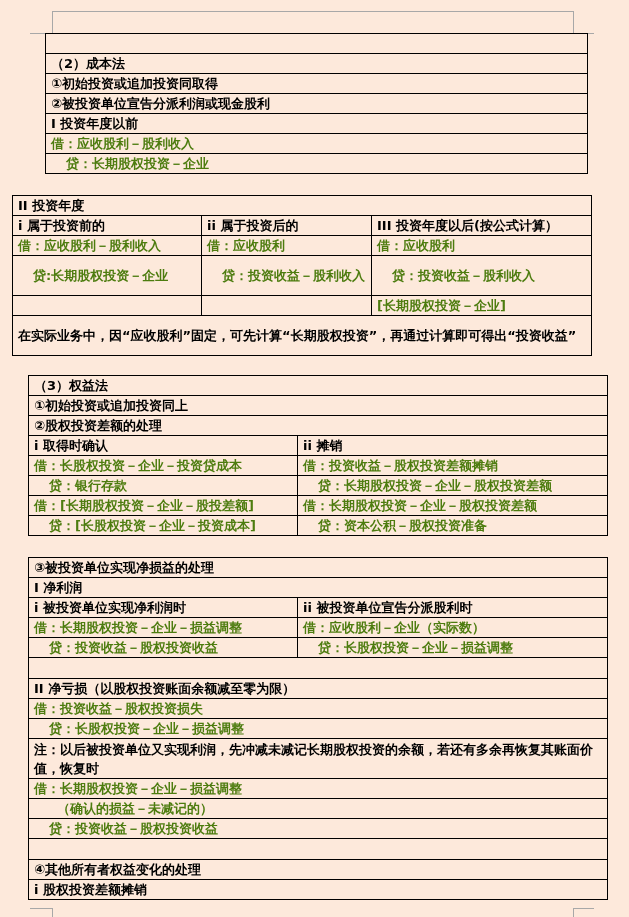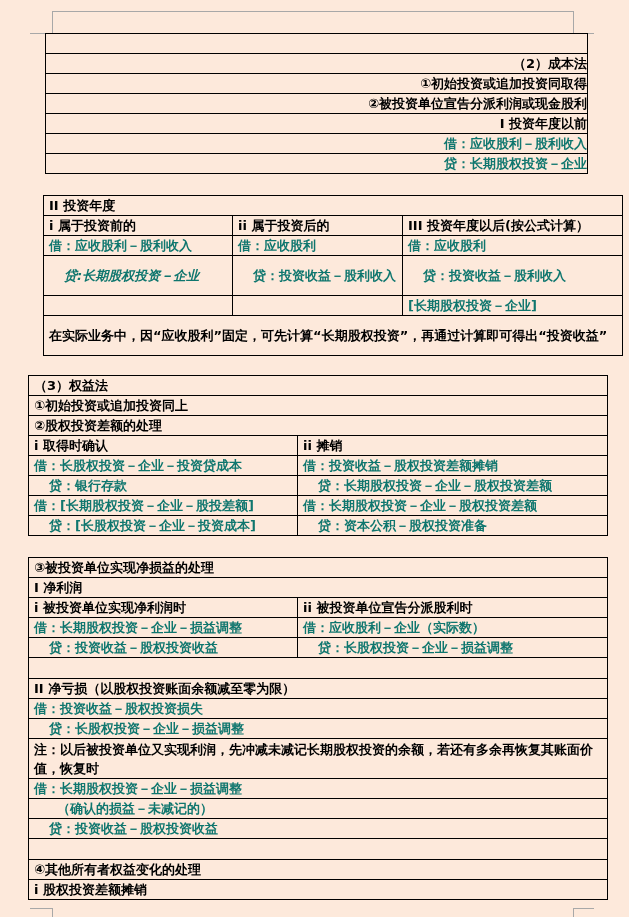--- a/index.html
+++ b/index.html
@@ -11,39 +11,39 @@
   }
   .mark { position:absolute; background:#a8a8a8; }
   table.t {
     position:absolute; border-collapse:collapse; table-layout:fixed;
   }
   table.t td {
     border:1px solid #000; padding:0 0 0 5px; height:19px; line-height:18px;
     vertical-align:middle; white-space:nowrap; overflow:hidden;
   }
   table.t td.wrap { white-space:normal; line-height:19px; }
-  .red { color:#0f766e; }
+  .red { color:#4d7c0f; }
   .ind { padding-left:20px !important; }
   .ind2 { padding-left:28px !important; }
   .right { text-align:left; padding-right:22px !important; }
 </style>
 </head>
 <body>
 
 <div class="mark" style="left:52px;top:11px;width:1px;height:22px;"></div>
 <div class="mark" style="left:30px;top:33px;width:15px;height:1px;"></div>
 <div class="mark" style="left:52px;top:11px;width:521px;height:1px;"></div>
 <div class="mark" style="left:573px;top:11px;width:1px;height:22px;"></div>
 <div class="mark" style="left:588px;top:33px;width:6px;height:1px;"></div>
 <div class="mark" style="left:30px;top:908px;width:22px;height:1px;"></div>
 <div class="mark" style="left:52px;top:908px;width:1px;height:9px;"></div>
 <div class="mark" style="left:573px;top:908px;width:21px;height:1px;"></div>
 <div class="mark" style="left:573px;top:908px;width:1px;height:9px;"></div>
 
-<table class="t" style="left:45px;top:33px;width:543px;text-align:right;">
+<table class="t" style="left:45px;top:33px;width:543px;">
   <tbody>
       <tr>
         <td></td>
       </tr>
   <tr>
         <td>（2）成本法</td>
       </tr>
   <tr>
         <td>①初始投资或追加投资同取得</td>
       </tr>
@@ -55,42 +55,42 @@
       </tr>
   <tr>
         <td class="red">借：应收股利－股利收入</td>
       </tr>
   <tr>
         <td class="red ind">贷：长期股权投资－企业</td>
       </tr>
 </tbody>
   </table>
 
-<table class="t" style="left:43px;top:195px;width:579px;padding-left:13px;">
+<table class="t" style="left:12px;top:195px;width:579px;padding-left:13px;">
   <colgroup>
       <col style="width:189px">
       <col style="width:170px">
       <col style="width:220px">
     </colgroup>
   <tbody>
       <tr>
         <td colspan="3">II 投资年度</td>
       </tr>
   <tr>
     <td>i 属于投资前的</td>
     <td>ii 属于投资后的</td>
     <td>III 投资年度以后(按公式计算）</td>
   </tr>
   <tr>
     <td class="red">借：应收股利－股利收入</td>
     <td class="red">借：应收股利</td>
     <td class="red">借：应收股利</td>
   </tr>
   <tr style="height:40px;">
-    <td class="red ind" style="height:39px;font-style:italic;">贷:长期股权投资－企业</td>
+    <td class="red ind" style="height:39px;">贷:长期股权投资－企业</td>
     <td class="red wrap" style="height:39px;text-indent:15px;">贷：投资收益－股利收入</td>
     <td class="red ind" style="height:39px;">贷：投资收益－股利收入</td>
   </tr>
   <tr>
     <td></td>
     <td></td>
     <td class="red right">[长期股权投资－企业]</td>
   </tr>
   <tr>
         <td colspan="3" class="wrap" style="height:39px;">在实际业务中，因“应收股利”固定，可先计算“长期股权投资”，再通过计算即可得出“投资收益”</td>

